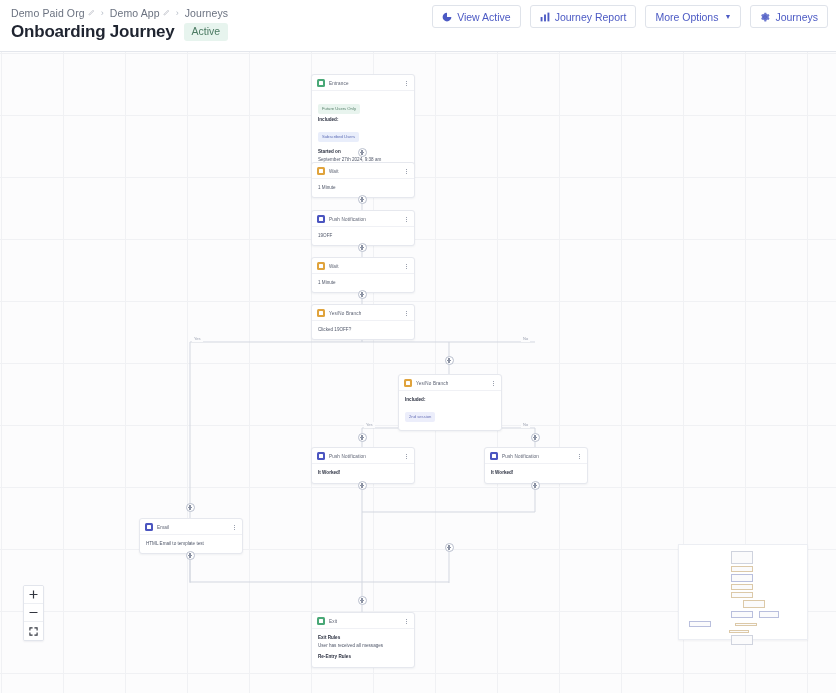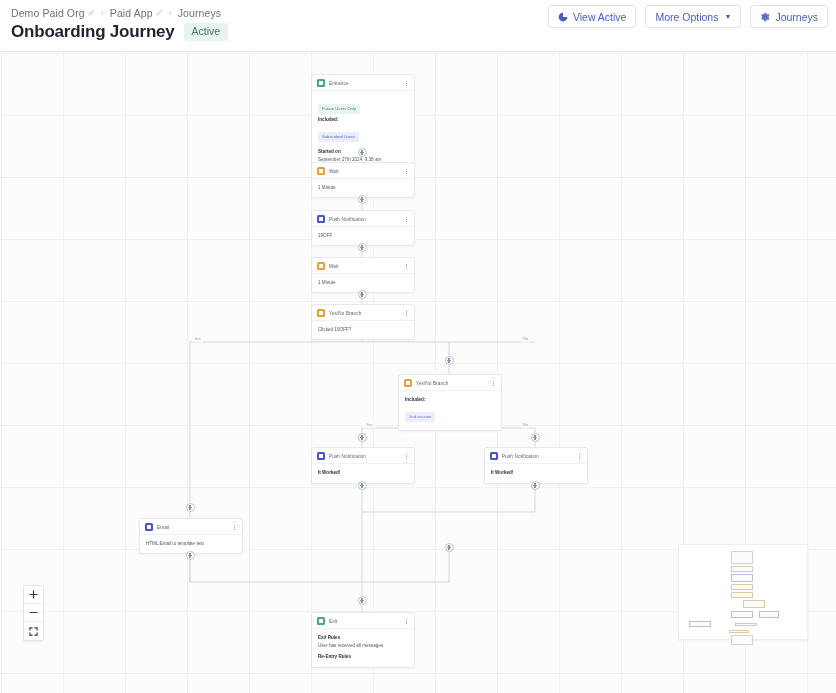--- a/index.html
+++ b/index.html
@@ -190,21 +190,21 @@
       <span class="crumb crumb-link">
         <span>Demo Paid Org</span>
         <span class="pencil-icon">
           <svg viewBox="0 0 16 16" width="8" height="8" fill="none" stroke="#8b90a0" stroke-width="1.6">
             <path d="M12 2.5l1.5 1.5-8 8H4v-1.5z"></path>
           </svg>
         </span>
       </span>
       <span class="crumb-sep">›</span>
       <span class="crumb crumb-link">
-        <span>Paid App</span>
+        <span>Demo App</span>
         <span class="pencil-icon">
           <svg viewBox="0 0 16 16" width="8" height="8" fill="none" stroke="#8b90a0" stroke-width="1.6">
             <path d="M12 2.5l1.5 1.5-8 8H4v-1.5z"></path>
           </svg>
         </span>
       </span>
       <span class="crumb-sep">›</span>
       <span class="crumb crumb-link">Journeys</span>
     </div>
 
@@ -214,20 +214,30 @@
     </div>
 
     <div id="toolbar">
       <div class="tb-btn">
         <span class="tb-ico">
           <svg viewBox="0 0 16 16" width="10" height="10">
             <path d="M8 8V1a7 7 0 107 7z" fill="#4c5ac4"></path>
           </svg>
         </span>
         <span>View Active</span>
+      </div>
+      <div class="tb-btn">
+        <span class="tb-ico">
+          <svg viewBox="0 0 16 16" width="10" height="10" fill="#4c5ac4">
+            <rect x="1" y="8" width="3" height="7"></rect>
+            <rect x="6.5" y="4" width="3" height="11"></rect>
+            <rect x="12" y="1" width="3" height="14"></rect>
+          </svg>
+        </span>
+        <span>Journey Report</span>
       </div>
       <div class="tb-btn">
         <span>More Options</span>
         <span class="caret">▼</span>
       </div>
       <div class="tb-btn">
         <span class="tb-ico">
           <svg viewBox="0 0 16 16" width="10" height="10" fill="#4c5ac4">
             <path d="M8 5.2A2.8 2.8 0 108 10.8 2.8 2.8 0 008 5.2zm0 4.2a1.4 1.4 0 110-2.8 1.4 1.4 0 010 2.8z"></path>
             <path d="M14 8a6 6 0 00-.1-1.1l1.3-1-1.5-2.6-1.5.6a6 6 0 00-1.9-1.1L10 1H7l-.3 1.8a6 6 0 00-1.9 1.1l-1.5-.6L1.8 5.9l1.3 1A6 6 0 003 8c0 .4 0 .7.1 1.1l-1.3 1 1.5 2.6 1.5-.6c.6.5 1.2.8 1.9 1.1L7 15h3l.3-1.8c.7-.3 1.3-.6 1.9-1.1l1.5.6 1.5-2.6-1.3-1c.1-.4.1-.7.1-1.1z" opacity=".82"></path>

